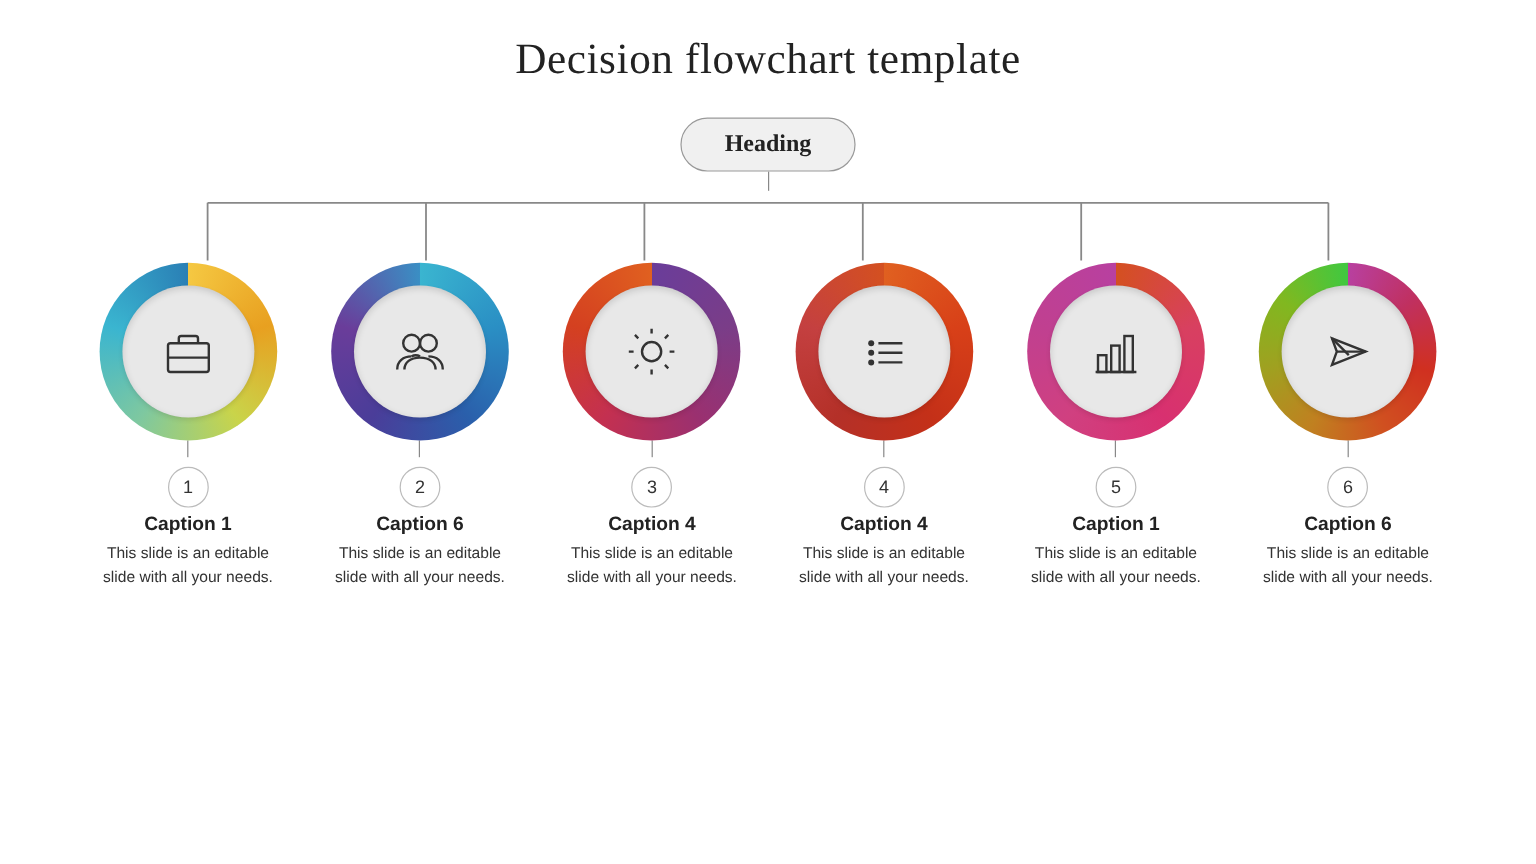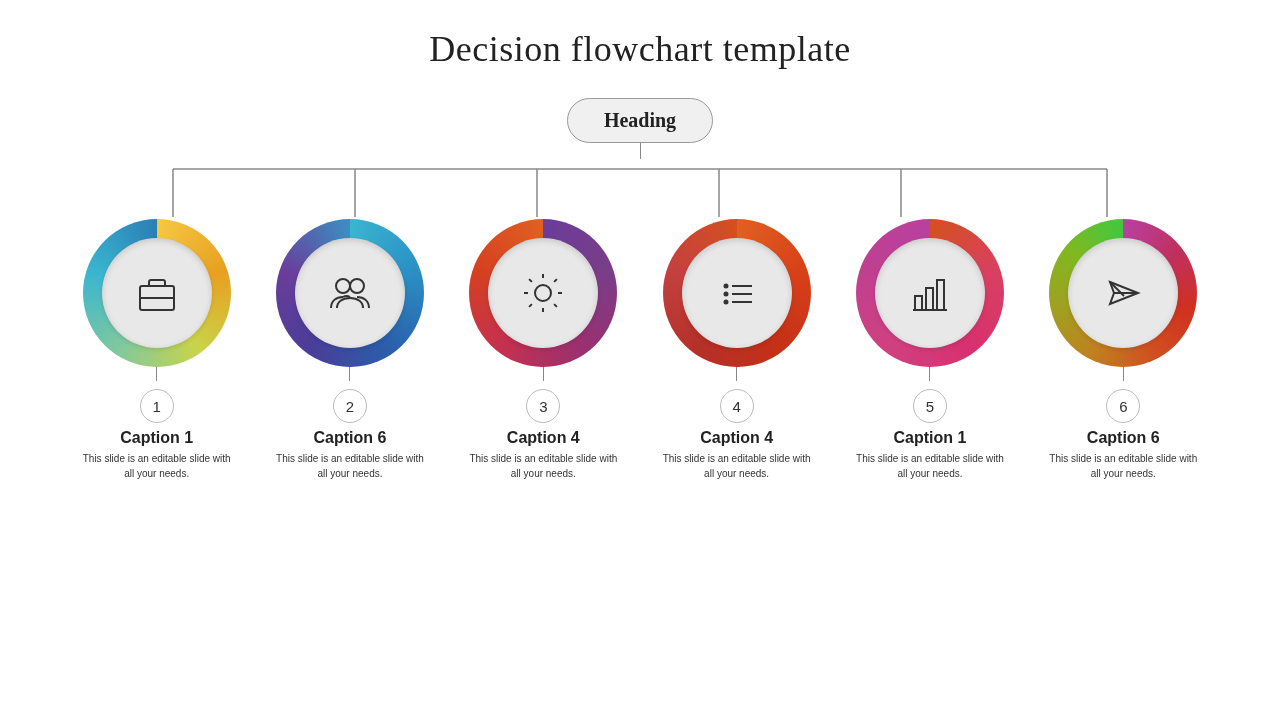--- a/index.html
+++ b/index.html
@@ -136,21 +136,21 @@
 
     .caption-title {
       font-size: 16px;
       font-weight: 700;
       color: #222;
       font-family: Arial, sans-serif;
       margin-bottom: 4px;
     }
 
     .caption-text {
-      font-size: 10px;
+      font-size: 13px;
       color: #333;
       font-family: Arial, sans-serif;
       line-height: 1.5;
     }
 
     
     .ring-1 {
       background: conic-gradient(from 0deg, #f5c842, #e8a020, #c9d44a, #7ec8a0, #3ab5d0, #2a7fb5);
     }
     .ring-2 {

